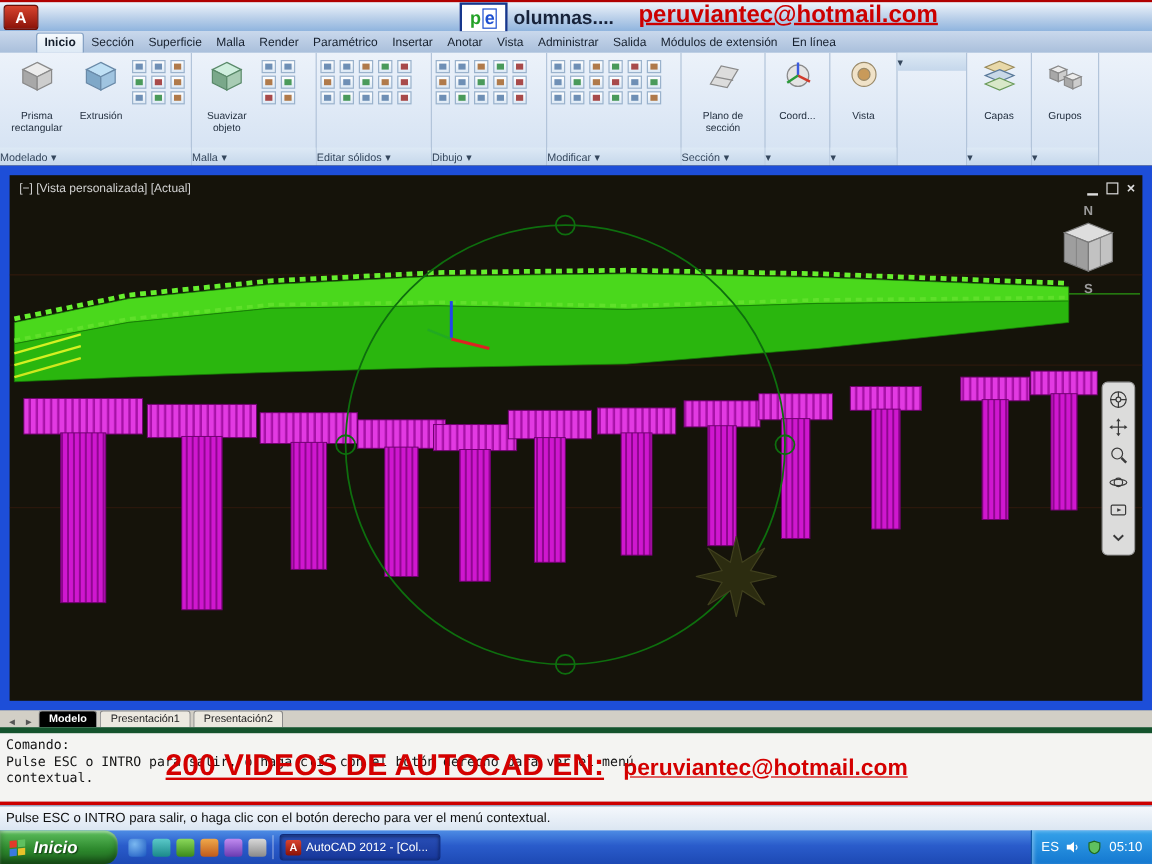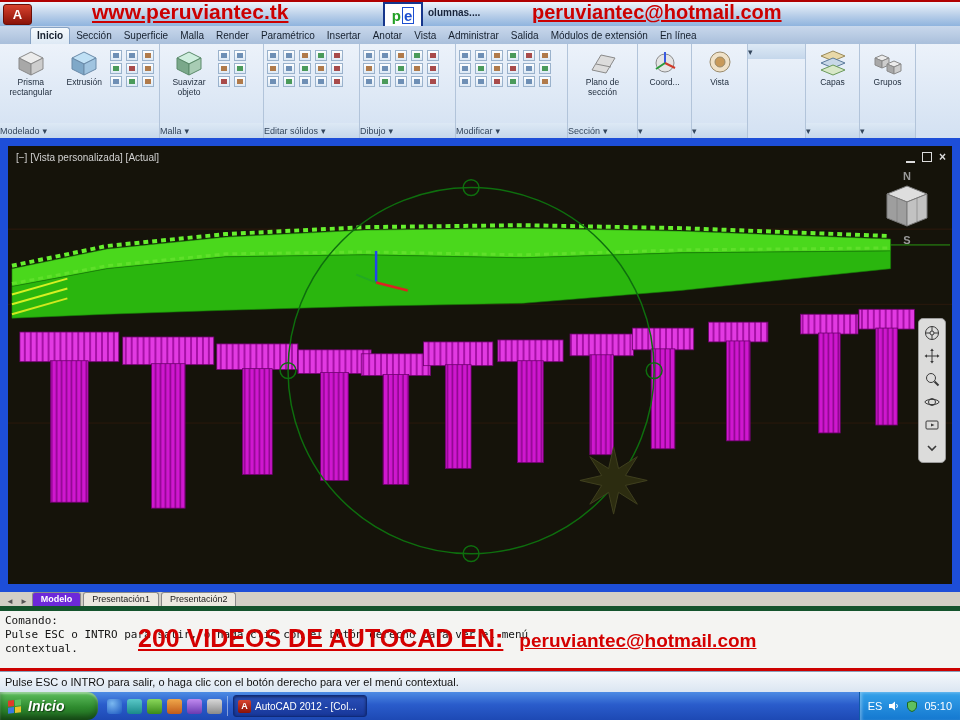--- a/index.html
+++ b/index.html
@@ -15,41 +15,41 @@
     background:linear-gradient(180deg,#eef4fb,#b9cfe9 55%,#8fb4de);}
   #app-logo{left:3px;top:2px;width:27px;height:19px;border:1px solid #6a0e06;border-radius:3px;
     background:linear-gradient(#d8432e,#8a1208);color:#fff;font-weight:bold;font-size:13px;
     text-align:center;line-height:19px;}
   #url-overlay{left:92px;top:-2px;font-size:21px;font-weight:bold;color:#cc0000;
     text-decoration:underline;white-space:nowrap;}
   #pe-logo{left:383px;top:0;width:36px;height:22px;background:#fff;border:2px solid #16368c;
     display:flex;align-items:center;justify-content:center;font-weight:bold;font-size:15px;line-height:1;}
   #pe-logo .pe-p{color:#23a126;}
   #pe-logo .pe-e{color:#1d4fd0;border:1px solid #1d4fd0;padding:0 1px;margin-left:1px;}
-  #win-title{left:428px;top:5px;font-size:10px;font-weight:bold;color:#17233a;white-space:nowrap;}
+  #win-title{left:428px;top:5px;font-size:16px;font-weight:bold;color:#17233a;white-space:nowrap;}
   #email-top{left:532px;top:-1px;font-size:20px;font-weight:bold;color:#cc0000;
     text-decoration:underline;white-space:nowrap;}
 
   
   #tabrow{top:26px;left:0;right:0;height:18px;
     background:linear-gradient(180deg,#c9d8ec,#a9bfdb);
     display:flex;align-items:flex-end;padding-left:30px;box-sizing:border-box;}
   .rtab{font-size:10px;color:#16202e;padding:2px 6px 3px;white-space:nowrap;}
   .rtab.active{background:linear-gradient(#f6fafd,#dde9f5);border:1px solid #86a2c4;border-bottom:none;
     border-radius:3px 3px 0 0;font-weight:bold;}
 
   
   #ribbon{top:44px;left:0;right:0;height:94px;display:flex;
     background:linear-gradient(180deg,#ecf2fa,#d3e1f2);}
   .panel{height:100%;border-right:1px solid #b2c4da;display:flex;flex-direction:column;box-sizing:border-box;}
   .panel-body{flex:1;display:flex;align-items:flex-start;gap:3px;padding:3px 3px 0 3px;}
   .panel-label{height:15px;font-size:9px;color:#34465c;display:flex;align-items:center;
     gap:3px;background:linear-gradient(#dde9f5,#c5d7eb);white-space:nowrap;}
   .big-btn{display:flex;flex-direction:column;align-items:center;text-align:center;
-    font-size:8.5px;line-height:1.12;color:#1d2a3a;gap:1px;padding-top:2px;cursor:default;}
+    font-size:8.5px;line-height:1.12;color:#1d2a3a;gap:15px;padding-top:2px;cursor:default;}
   .big-btn svg{width:30px;height:28px;}
   .icon-grid{display:grid;grid-template-columns:repeat(var(--c),14px);gap:2px;margin-top:3px;}
   .mini{width:12px;height:11px;border:1px solid #9ab2cc;background:linear-gradient(#ffffff,#dde9f5);
     position:relative;box-sizing:border-box;}
   .mini::after{content:"";position:absolute;inset:2px;background:#6e8fb5;}
   .mini:nth-child(3n)::after{background:#b07a4a;}
   .mini:nth-child(4n)::after{background:#4a9a5a;}
   .mini:nth-child(5n)::after{background:#a84a4a;}
   .filler{flex:1;}
 
@@ -67,21 +67,21 @@
   #navbar{right:6px;top:172px;width:26px;background:rgba(238,238,238,.92);border:1px solid #9a9a9a;
     border-radius:5px;display:flex;flex-direction:column;align-items:center;gap:3px;padding:4px 0;}
   .nav-btn{width:20px;height:20px;display:flex;align-items:center;justify-content:center;border-radius:3px;}
 
   
   #layoutbar{top:592px;left:0;right:0;height:14px;background:#d2cfc6;display:flex;align-items:flex-end;
     padding-left:4px;box-sizing:border-box;font-size:9px;gap:2px;}
   .lnav{color:#555;font-size:8px;padding:0 2px;}
   .ltab{padding:0 8px 1px;border:1px solid #8a8a8a;border-bottom:none;background:#ece9e0;color:#222;
     border-radius:3px 3px 0 0;line-height:12px;}
-  .ltab.active{background:#6d28d9;color:#fff;font-weight:bold;}
+  .ltab.active{background:#000000;color:#fff;font-weight:bold;}
 
   
   #command{top:606px;left:0;right:0;height:62px;background:#f4f4f2;border-top:5px solid #14532d;
     font-family:"DejaVu Sans Mono",monospace;font-size:11px;color:#141414;box-sizing:border-box;
     padding:3px 5px;}
   #command .cline{height:14px;white-space:nowrap;}
   #cmd-overlay{position:absolute;left:138px;top:13px;display:flex;gap:16px;align-items:baseline;
     font-family:"Liberation Sans",sans-serif;font-weight:bold;color:#d40000;white-space:nowrap;}
   #cmd-overlay .ov1{font-size:25px;text-decoration:underline;}
   #cmd-overlay .ov2{font-size:19px;text-decoration:underline;}
@@ -120,21 +120,20 @@
     border-left:1px solid #0f5aa8;display:flex;align-items:center;gap:6px;padding:0 8px;
     color:#fff;font-size:11px;box-shadow:inset 2px 1px 3px rgba(255,255,255,.3);}
 </style>
 </head>
 <body>
 
 <div id="red-top" class="abs"></div>
 
 <div id="titlebar" class="abs">
   <div id="app-logo" class="abs">A</div>
-  <div id="url-overlay" class="abs">www.peruviantec.tk</div>
   <div id="pe-logo" class="abs">
     <span class="pe-p">p</span>
     <span class="pe-e">e</span>
   </div>
   <div id="win-title" class="abs">olumnas....</div>
   <div id="email-top" class="abs">peruviantec@hotmail.com</div>
 </div>
 
 <div id="tabrow" class="abs">
   <span class="rtab active">Inicio</span>

